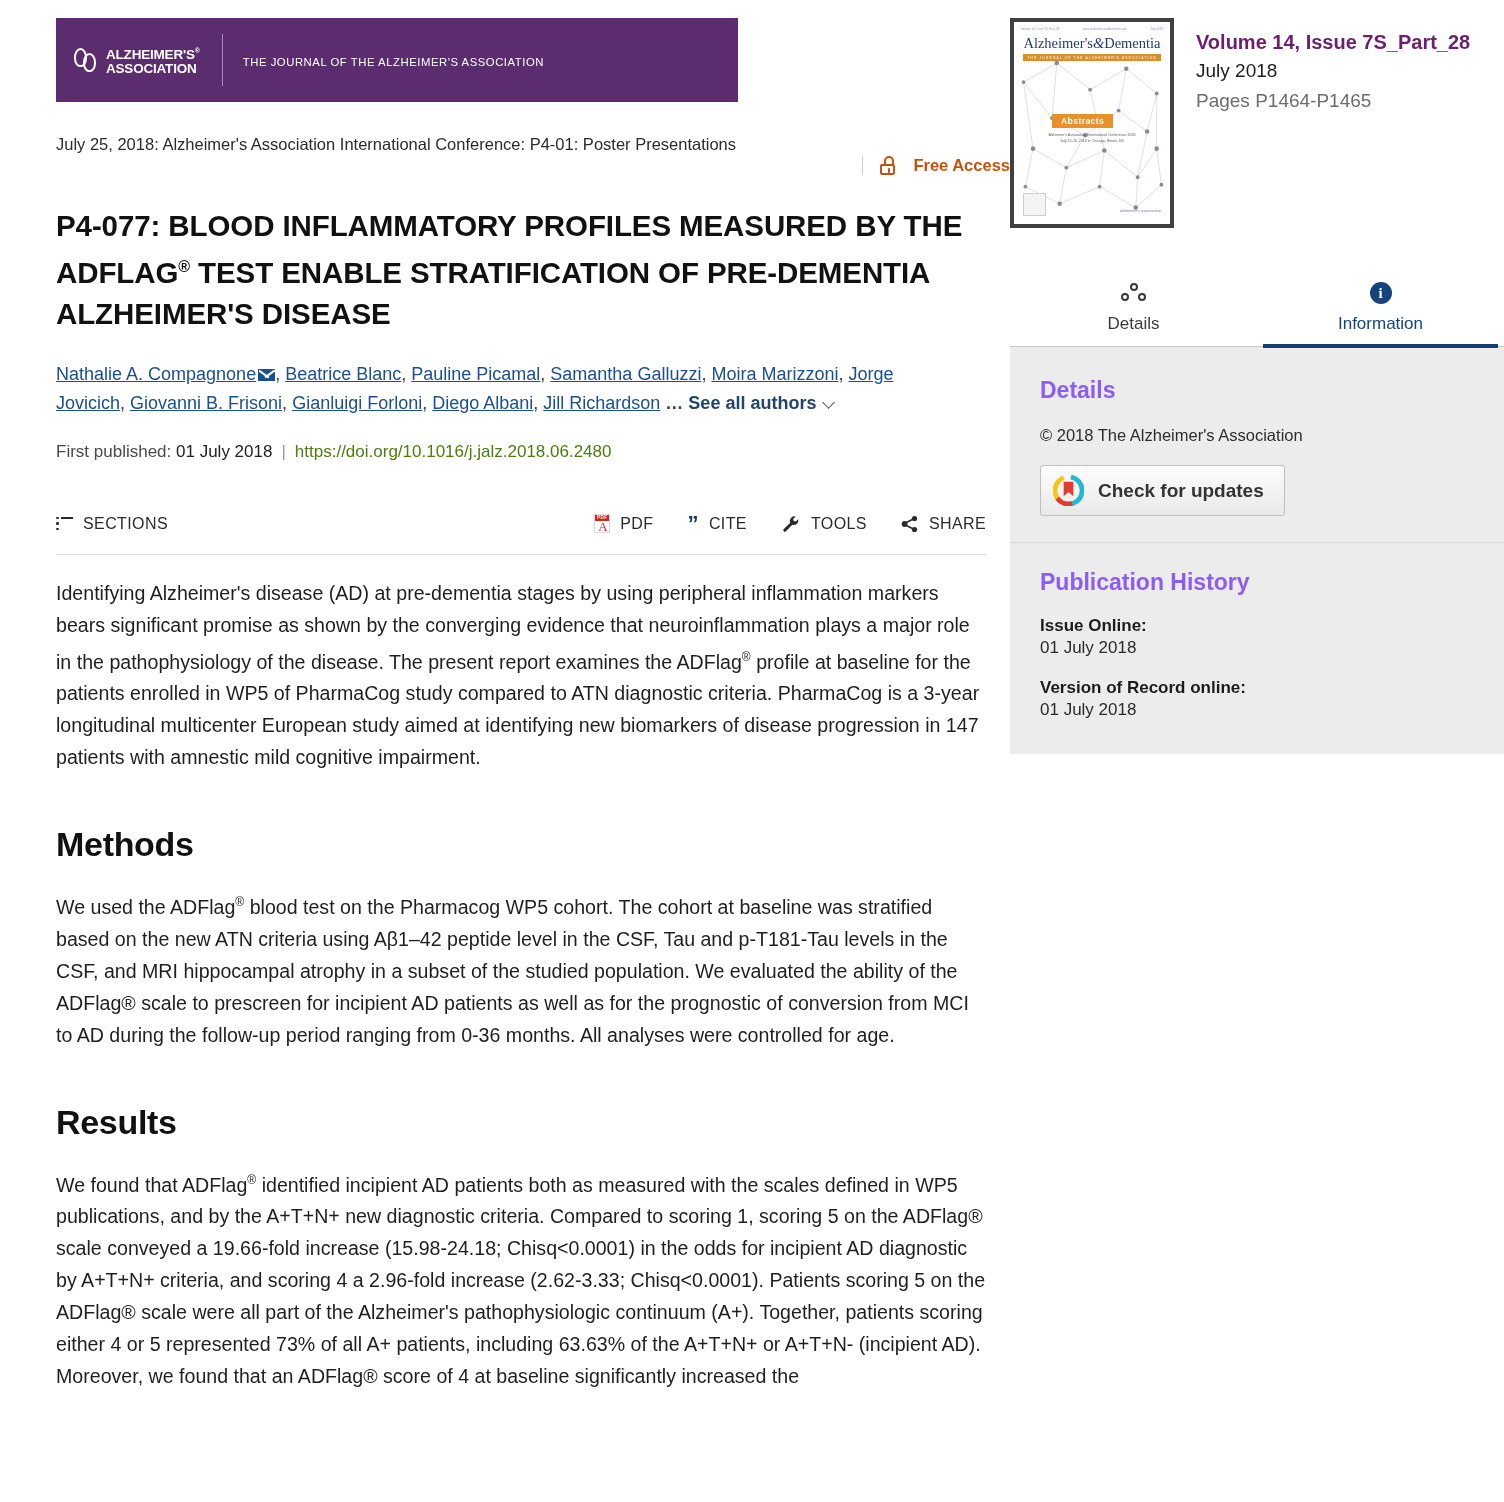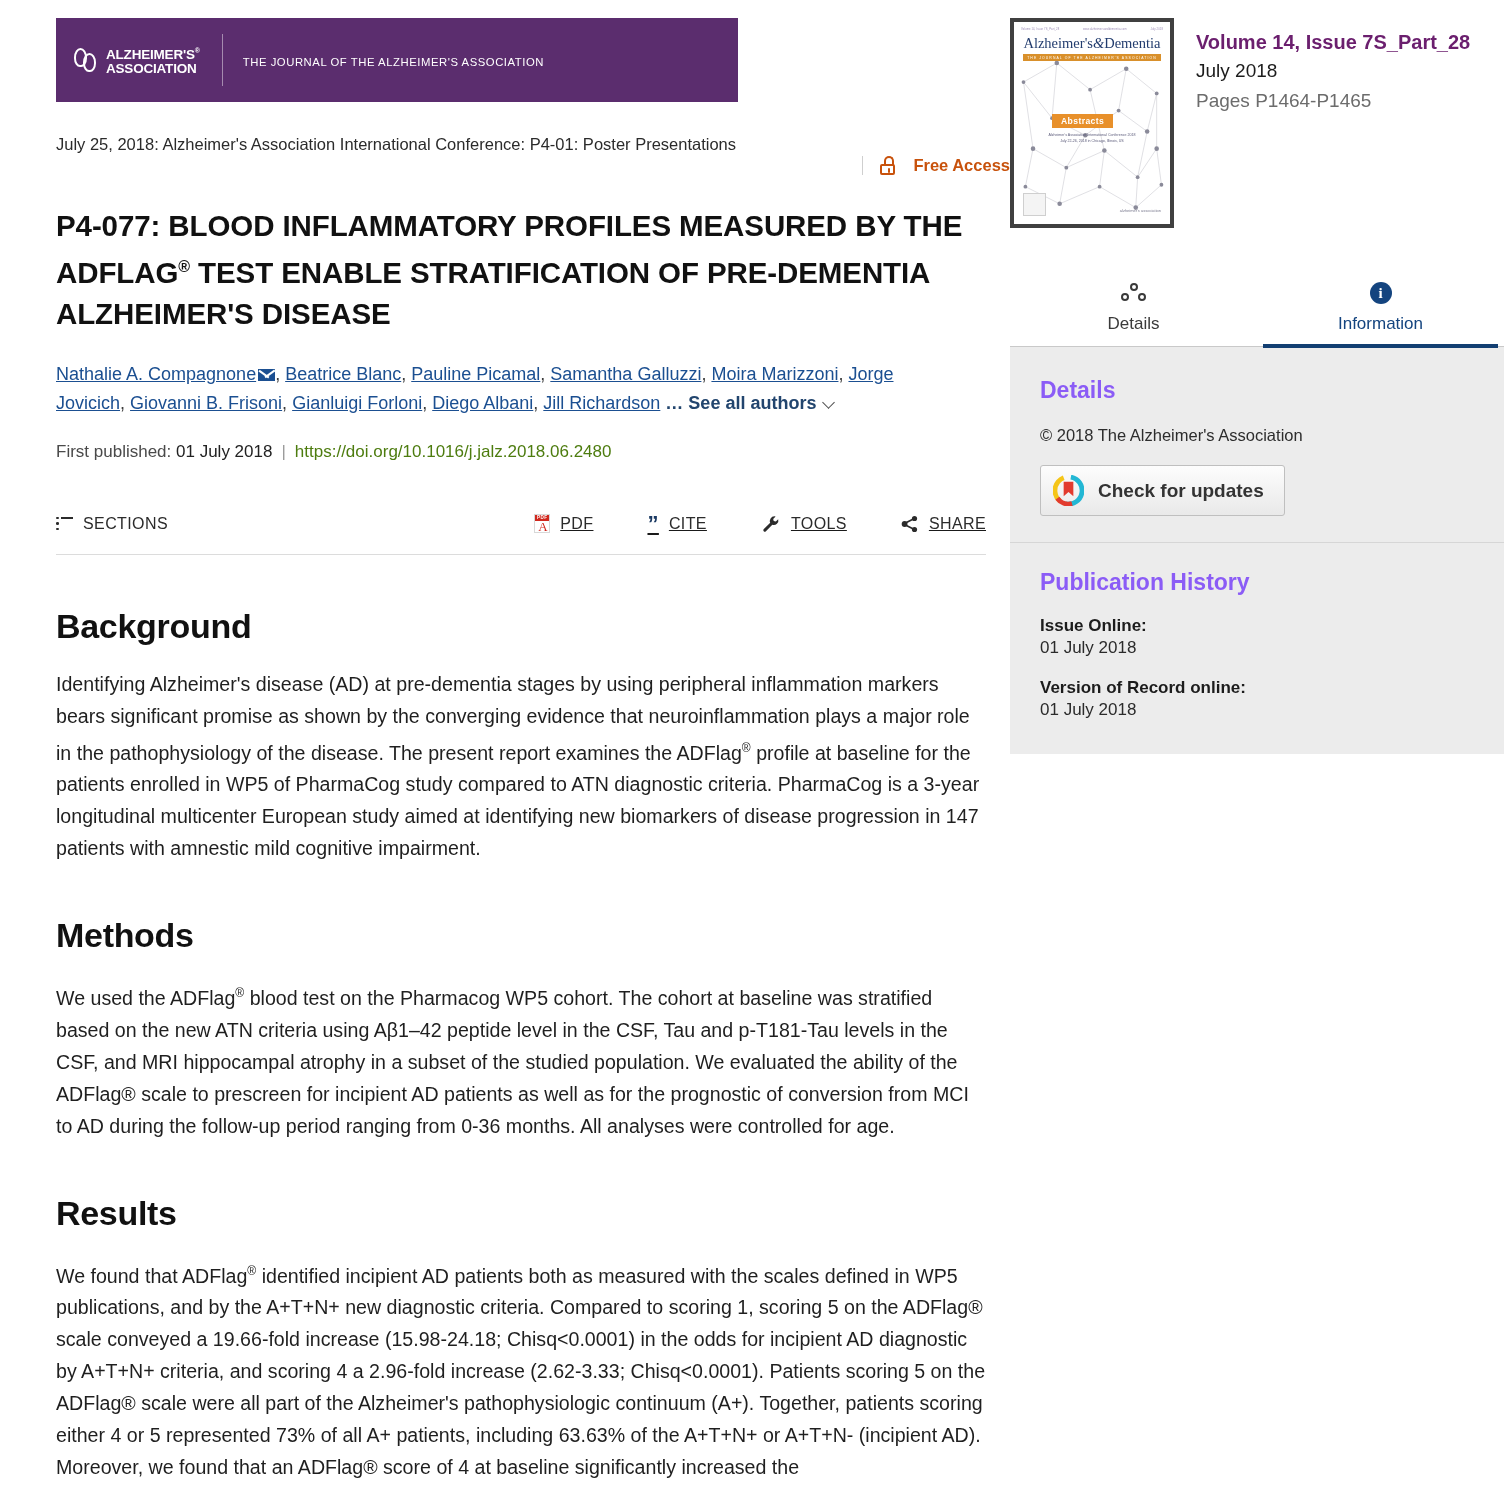--- a/index.html
+++ b/index.html
@@ -214,21 +214,21 @@
   }
   .tool-item {
     display: flex;
     align-items: center;
     gap: 10px;
     font-size: 16px;
     letter-spacing: 0.4px;
     color: #2b2b2b;
     cursor: pointer;
   }
-  .tool-right { display: flex; align-items: center; gap: 54px; text-decoration: underline; }
+  .tool-right { display: flex; align-items: center; gap: 34px; }
 
   .ic-sections { width: 17px; height: 14px; position: relative; }
   .ic-sections i {
     position: absolute; left: 5px; height: 2.4px; width: 12px; background: #2b2b2b; display:block;
   }
   .ic-sections i:nth-child(1){ top: 0; }
   .ic-sections i:nth-child(2){ top: 5.6px; }
   .ic-sections i:nth-child(3){ top: 11.2px; }
   .ic-sections b {
     position: absolute; left: 0; width: 2.6px; height: 2.6px; background:#2b2b2b; border-radius:50%;
@@ -494,21 +494,20 @@
               <circle cx="13.5" cy="14.5" r="2.6" fill="#2b2b2b"></circle>
               <circle cx="3.6" cy="9" r="2.9" fill="#2b2b2b"></circle>
               <path d="M4.4 8l9-4.4M4.4 10l9 4.4" stroke="#2b2b2b" stroke-width="1.7" fill="none"></path>
             </svg>
           </span>
           <span>SHARE</span>
         </div>
       </div>
     </div>
 
-    <h2 class="sec">Background</h2>
     <p class="body-text"><span>Identifying Alzheimer's disease (AD) at pre-dementia stages by using peripheral inflammation markers bears significant promise as shown by the converging evidence that neuroinflammation plays a major role in the pathophysiology of the disease. The present report examines the ADFlag</span><sup>®</sup><span> profile at baseline for the patients enrolled in WP5 of PharmaCog study compared to ATN diagnostic criteria. PharmaCog is a 3-year longitudinal multicenter European study aimed at identifying new biomarkers of disease progression in 147 patients with amnestic mild cognitive impairment.</span></p>
 
     <h2 class="sec">Methods</h2>
     <p class="body-text"><span>We used the ADFlag</span><sup>®</sup><span> blood test on the Pharmacog WP5 cohort. The cohort at baseline was stratified based on the new ATN criteria using Aβ1–42 peptide level in the CSF, Tau and p-T181-Tau levels in the CSF, and MRI hippocampal atrophy in a subset of the studied population. We evaluated the ability of the ADFlag® scale to prescreen for incipient AD patients as well as for the prognostic of conversion from MCI to AD during the follow-up period ranging from 0-36 months. All analyses were controlled for age.</span></p>
 
     <h2 class="sec">Results</h2>
     <p class="body-text"><span>We found that ADFlag</span><sup>®</sup><span> identified incipient AD patients both as measured with the scales defined in WP5 publications, and by the A+T+N+ new diagnostic criteria. Compared to scoring 1, scoring 5 on the ADFlag® scale conveyed a 19.66-fold increase (15.98-24.18; Chisq&lt;0.0001) in the odds for incipient AD diagnostic by A+T+N+ criteria, and scoring 4 a 2.96-fold increase (2.62-3.33; Chisq&lt;0.0001). Patients scoring 5 on the ADFlag® scale were all part of the Alzheimer's pathophysiologic continuum (A+). Together, patients scoring either 4 or 5 represented 73% of all A+ patients, including 63.63% of the A+T+N+ or A+T+N- (incipient AD). Moreover, we found that an ADFlag® score of 4 at baseline significantly increased the</span></p>
   </div>
 
   <div class="side-col">

